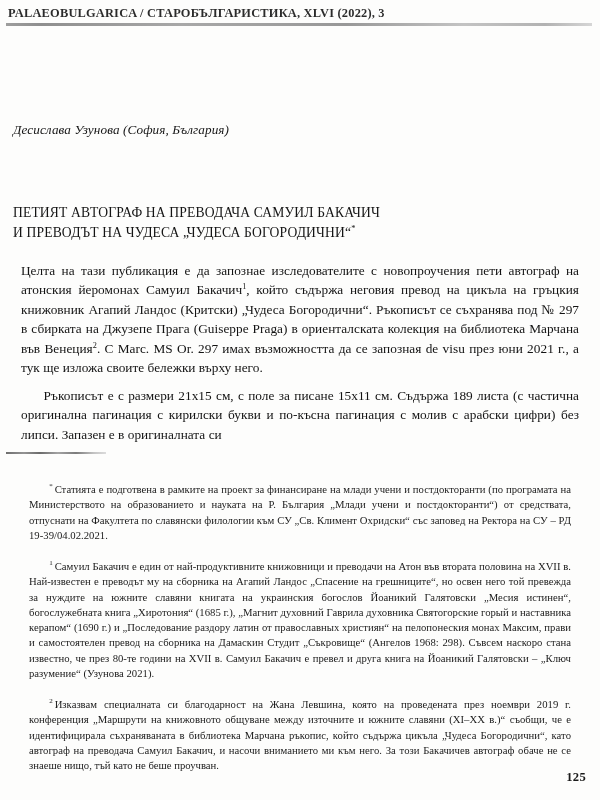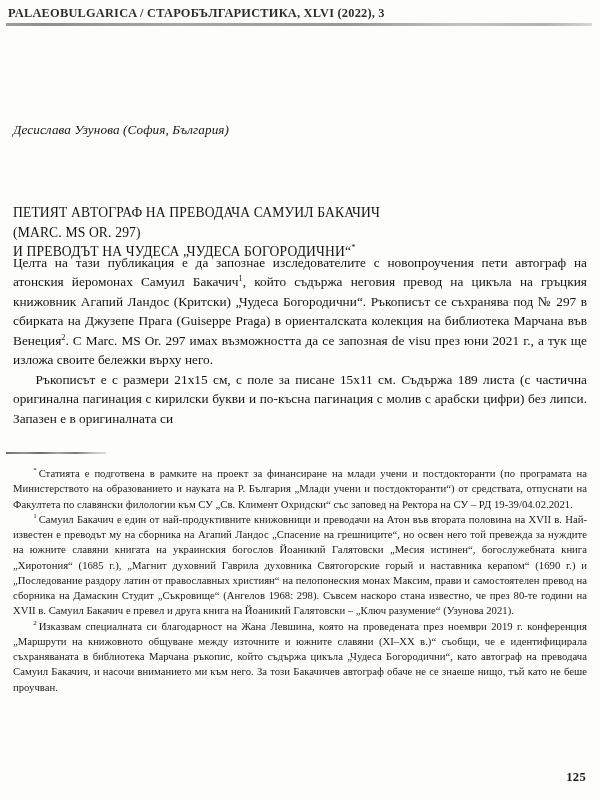--- a/index.html
+++ b/index.html
@@ -90,21 +90,21 @@
     top: 253px;
     left: 13px;
     width: 574px;
     font-size: 13.3px;
     line-height: 1.465;
     text-align: justify;
     text-justify: inter-word;
     color: #131313;
     letter-spacing: 0.02px;
   }
-  .body-text p { margin: 0; }
+  .body-text p { margin: 8px; }
   .body-text p.indent { text-indent: 1.7em; }
   .body-text sup {
     font-size: 0.62em;
     vertical-align: super;
     line-height: 0;
   }
 
   
   .fn-rule {
     position: absolute;
@@ -124,21 +124,21 @@
     left: 13px;
     width: 574px;
     font-size: 10.7px;
     line-height: 1.425;
     text-align: justify;
     text-justify: inter-word;
     color: #1b1b1b;
     letter-spacing: 0.01px;
   }
   .footnotes p {
-    margin: 0;
+    margin: 16px;
     text-indent: 1.9em;
   }
   .footnotes sup {
     font-size: 0.66em;
     vertical-align: super;
     line-height: 0;
     margin-right: 0.25em;
   }
 
   
@@ -157,21 +157,20 @@
 
 <div class="page">
 
   <div class="running-head">PALAEOBULGARICA / СТАРОБЪЛГАРИСТИКА, XLVI (2022), 3</div>
   <div class="head-rule"></div>
 
   <div class="author">Десислава Узунова (София, България)</div>
 
   <div class="title-block">
     <div class="title-line">ПЕТИЯТ АВТОГРАФ НА ПРЕВОДАЧА САМУИЛ БАКАЧИЧ</div>
-    <div class="title-line">(MARC. MS OR. 297)</div>
     <div class="title-line"><span>И ПРЕВОДЪТ НА ЧУДЕСА „ЧУДЕСА БОГОРОДИЧНИ“</span><sup>*</sup></div>
   </div>
 
   <div class="body-text" id="body-text">
       <p><span>Целта на тази публикация е да запознае изследователите с новопроучения пети автограф на атонския йеромонах Самуил Бакачич</span><sup>1</sup><span>, който съдържа неговия превод на цикъла на гръцкия книжовник Агапий Ландос (Критски) „Чудеса Богородични“. Ръкописът се съхранява под № 297 в сбирката на Джузепе Прага (Guiseppe Praga) в ориенталската колекция на библиотека Марчана във Венеция</span><sup>2</sup><span>. С Marc. MS Or. 297 имах възможността да се запозная de visu през юни 2021 г., а тук ще изложа своите бележки върху него.</span></p>
       <p class="indent"><span>Ръкописът е с размери 21х15 см, с поле за писане 15х11 см. Съдържа 189 листа (с частична оригинална пагинация с кирилски букви и по-късна пагинация с молив с арабски цифри) без липси. Запазен е в оригиналната си</span></p>
     </div>
 
   <div class="fn-rule"></div>
 

